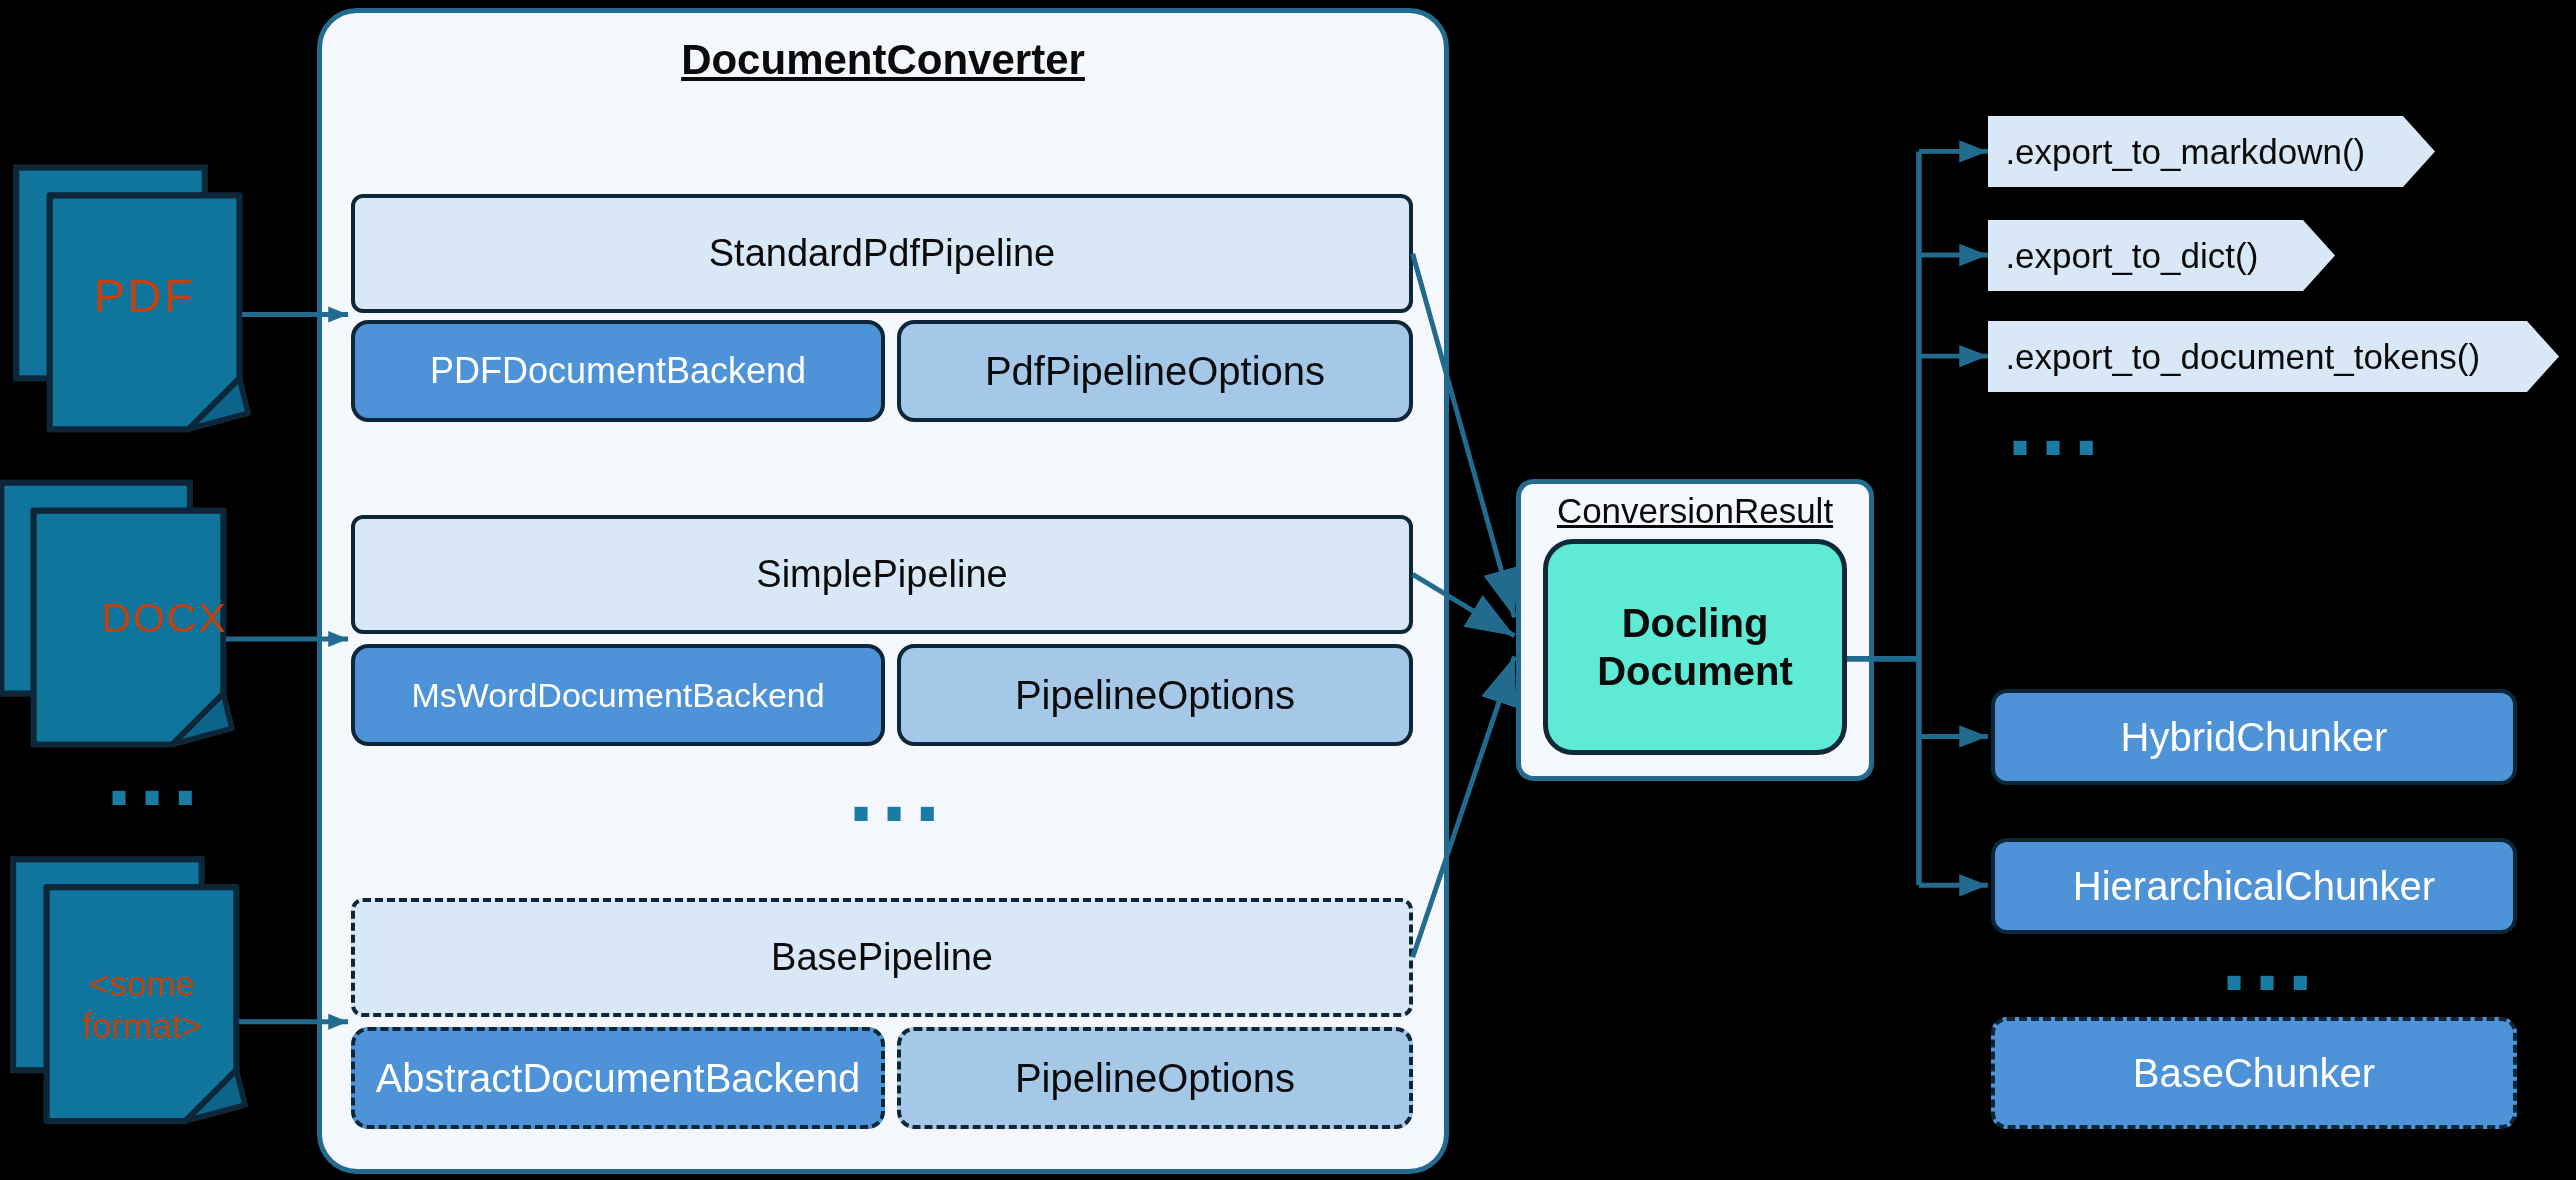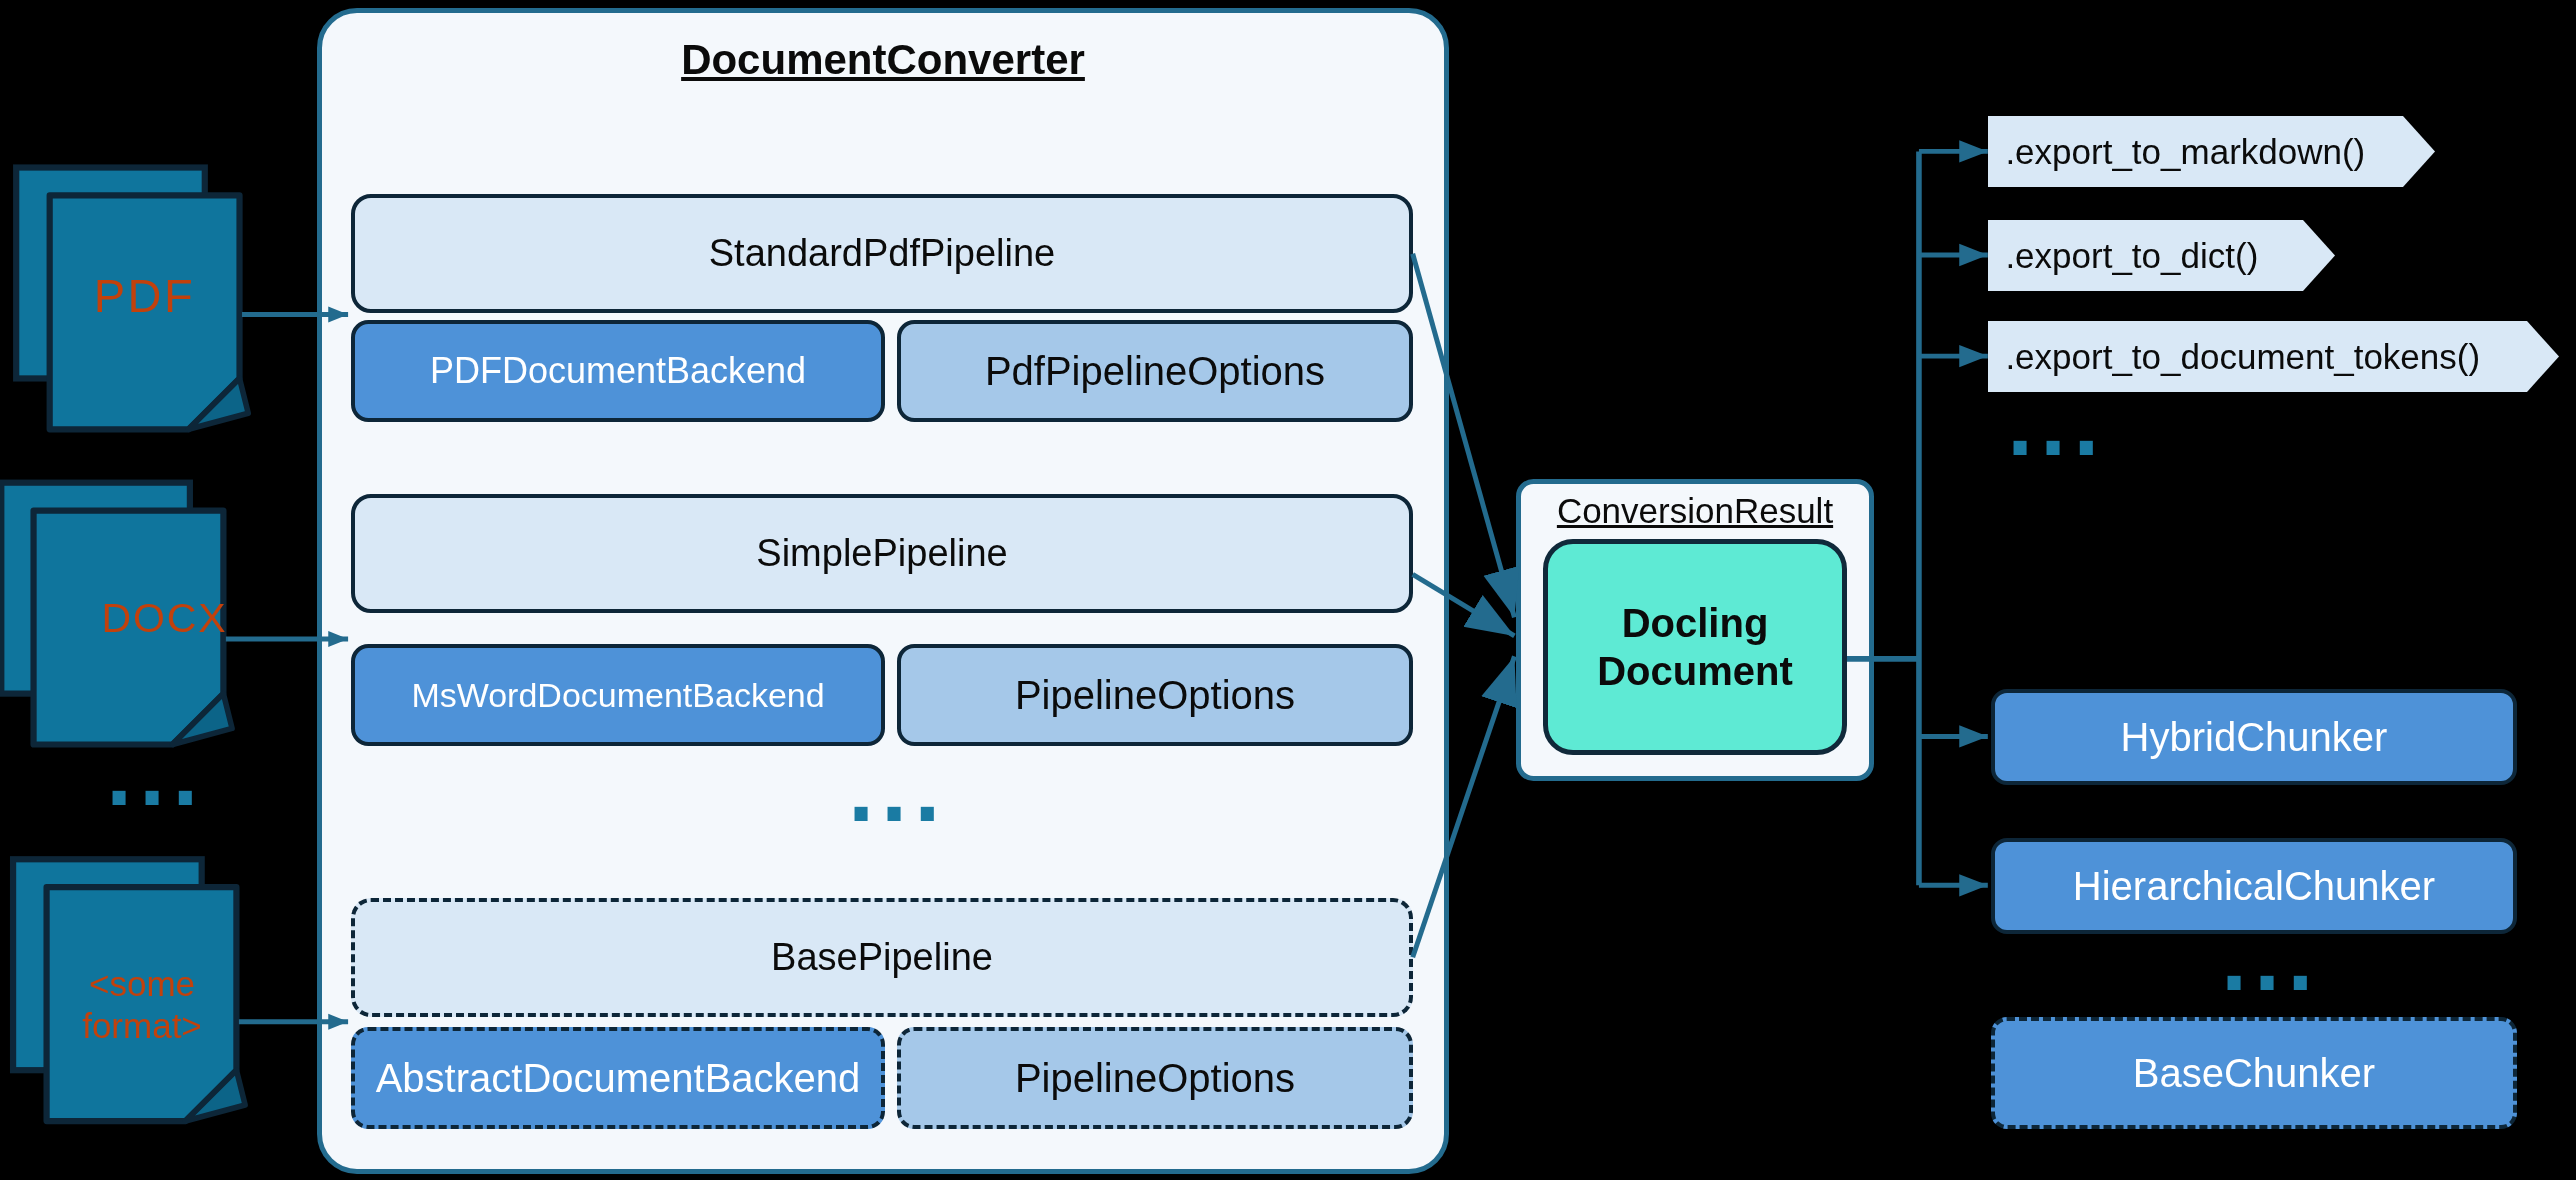--- a/index.html
+++ b/index.html
@@ -32,21 +32,21 @@
     border: 5.6px solid #236b8e;
     border-radius: 40px;
   }
   .container-title {
     left: 317px; top: 32px; width: 1132px; height: 56px;
     display: flex; align-items: center; justify-content: center;
     font-size: 42px; font-weight: 700; color: #0b0b0b;
   }
   .pipe {
     left: 351px; width: 1062px; height: 119px;
-    background: #d9e8f6; border-radius: 20px;
+    background: #d9e8f6; border-radius: 12px;
     font-size: 38px;
   }
   .backend {
     left: 351px; width: 534px; height: 102px;
     background: #4e92d8; border-radius: 17.4px;
     color: #ffffff;
   }
   .options {
     left: 897px; width: 516px; height: 102px;
     background: #a5c8e9; border-radius: 17.4px;
@@ -119,21 +119,21 @@
   <div class="box pipe layer1" style="top:194px;">
     <span>StandardPdfPipeline</span>
   </div>
   <div class="box backend layer1" style="top:320px; font-size:36px;">
     <span>PDFDocumentBackend</span>
   </div>
   <div class="box options layer1" style="top:320px;">
     <span>PdfPipelineOptions</span>
   </div>
 
-  <div class="box pipe layer1" style="top:494px;text-align:right;">
+  <div class="box pipe layer1" style="top:515px;text-align:right;">
     <span>SimplePipeline</span>
   </div>
   <div class="box backend layer1" style="top:644px; font-size:34px;">
     <span>MsWordDocumentBackend</span>
   </div>
   <div class="box options layer1" style="top:644px;">
     <span>PipelineOptions</span>
   </div>
 
   <div class="dots layer1" style="left:847px; top:758px;">...</div>

